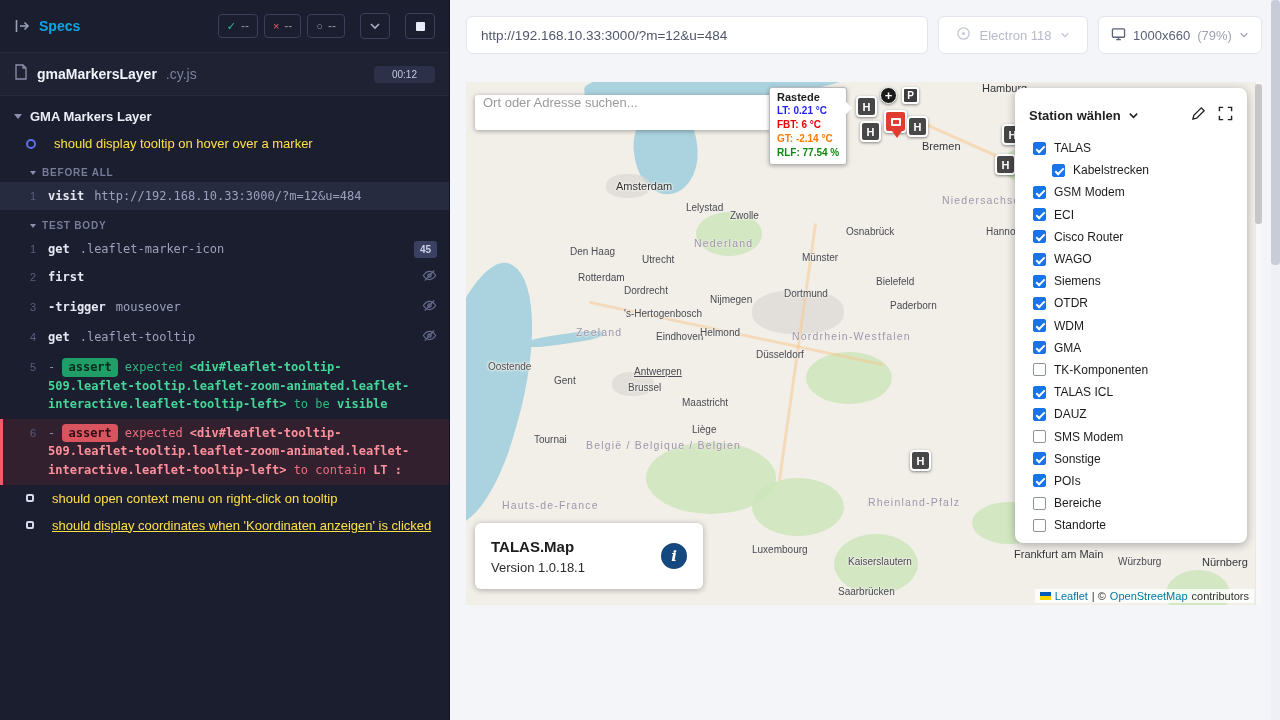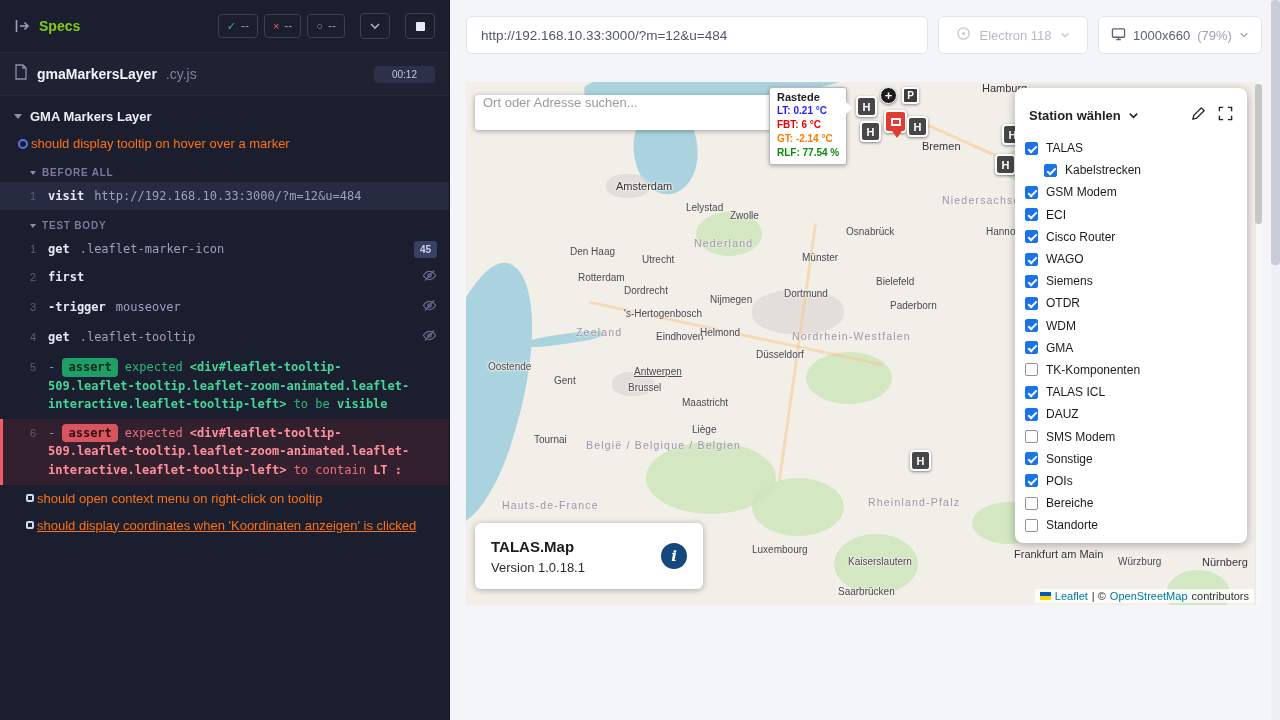--- a/index.html
+++ b/index.html
@@ -3,38 +3,38 @@
 <meta charset="utf-8">
 <style>
   * { margin:0; padding:0; box-sizing:border-box; }
   html,body { width:1280px; height:720px; overflow:hidden; font-family:"Liberation Sans",sans-serif; background:#f4f5f9; }
   #root { position:relative; width:1280px; height:720px; display:flex; }
 
   
   #reporter { width:450px; height:720px; background:#1b1e2e; color:#d8dbea; flex:none; position:relative; overflow:hidden; border-right:1px solid #12141f; }
   .rep-header { display:flex; align-items:center; padding:13px 14px; gap:9px; }
   .icon-btn svg, .specs-icon svg { display:block; }
-  .specs-title { color:#84cc16; font-size:14px; font-weight:bold; }
+  .specs-title { color:#0ea5e9; font-size:14px; font-weight:bold; }
   .stats { margin-left:auto; display:flex; gap:6px; }
   .stat { display:flex; align-items:center; gap:5px; border:1px solid #3a4059; border-radius:4px; padding:4px 8px; font-size:12px; color:#8d93ad; }
   .stat .ic { font-size:11px; }
   .ic-pass { color:#2fbf84; } .ic-fail { color:#f25c68; } .ic-pend { color:#8d93ad; }
   .hdr-btn { border:1px solid #3a4059; border-radius:4px; width:30px; height:26px; display:flex; align-items:center; justify-content:center; margin-left:6px; color:#aab0c8; background:transparent; }
   .stop-sq { width:9px; height:9px; background:#e8eaf5; border-radius:1px; }
 
   .spec-row { display:flex; align-items:center; gap:9px; padding:11px 14px; border-top:1px solid #262a3e; border-bottom:1px solid #262a3e; background:#1e2233; }
   .spec-name { font-weight:bold; color:#f2f4fb; font-size:14px; }
   .spec-ext { color:#7c829e; font-size:14px; }
   .spec-time { margin-left:auto; background:#2c3048; color:#c6cadf; font-size:10px; padding:3px 18px; border-radius:4px; }
 
   .suite-row { padding:13px 14px 6px; display:flex; gap:8px; align-items:center; font-size:13px; font-weight:bold; color:#eceef8; }
   .caret { width:0; height:0; border-left:4px solid transparent; border-right:4px solid transparent; border-top:5px solid #8a90ab; flex:none; }
   .caret.sm { border-left-width:3px; border-right-width:3px; border-top-width:4px; }
 
-  .test-row { padding:6px 14px 6px 18px; display:flex; gap:3px; align-items:center; font-size:13px; color:#f97316; }
+  .test-row { padding:6px 14px 6px 26px; display:flex; gap:18px; align-items:center; font-size:13px; color:#fde047; }
   .run-circle { width:10px; height:10px; border:2px solid #5873e8; border-radius:50%; flex:none; }
   .pend-sq { width:8px; height:8px; border:2px solid #d4d8ec; border-radius:2px; flex:none; }
 
   .section-head { padding:10px 14px 4px 30px; display:flex; gap:6px; align-items:center; font-size:10px; letter-spacing:.8px; color:#767c99; font-weight:bold; }
 
   .cmd-row { position:relative; display:flex; align-items:flex-start; padding:5px 12px 5px 14px; font-family:"DejaVu Sans Mono",monospace; font-size:12px; line-height:1.5; color:#9ba1bd; }
   .cmd-row.active { background:#262b40; }
   .cmd-num { width:22px; flex:none; color:#595f80; font-size:11px; text-align:right; margin-right:12px; padding-top:1px; font-family:"Liberation Sans",sans-serif; }
   .cmd-line { flex:1; display:flex; align-items:baseline; min-width:0; }
   .cmd-method { color:#e6e8f4; font-weight:bold; margin-right:10px; white-space:pre; }
@@ -94,21 +94,21 @@
              box-shadow:0 1px 4px rgba(0,0,0,.3); padding:3px 7px 4px; z-index:8; }
   .tooltip::after { content:""; position:absolute; right:-6px; top:14px; width:0; height:0; border-top:6px solid transparent; border-bottom:6px solid transparent; border-left:6px solid #fff; }
   .tt-title { font-size:11px; font-weight:bold; color:#1c1c1c; margin-bottom:1px; white-space:nowrap; }
   .tt-line { font-size:10px; font-weight:bold; line-height:1.4; white-space:nowrap; }
 
   .station-panel { position:absolute; left:549px; top:6px; width:232px; height:455px; background:#fff; border-radius:8px;
                    box-shadow:0 2px 10px rgba(0,0,0,.3); padding:10px 0 8px; z-index:10; }
   .panel-head { display:flex; align-items:center; padding:8px 14px 12px; gap:7px; }
   .panel-title { font-size:13px; color:#222; font-weight:bold; }
   .panel-icons { margin-left:auto; display:flex; gap:12px; align-items:center; color:#222; }
-  .station-list { padding-left:10px; }
+  .station-list { padding-left:18px; }
   .station-item { display:flex; align-items:center; gap:8px; height:22.2px; font-size:12px; color:#1b1b1b; }
   .station-item.indent { margin-left:19px; }
   .cb { width:13px; height:13px; border:1px solid #8d9298; border-radius:2px; background:#fff; position:relative; flex:none; }
   .cb.checked { background:#1a73e8; border-color:#1a73e8; }
   .cb.checked::after { content:""; position:absolute; left:4px; top:1px; width:3px; height:7px; border:solid #fff; border-width:0 2px 2px 0; transform:rotate(45deg); }
 
   .version-card { position:absolute; left:9px; top:441px; width:228px; height:66px; background:#fff; border-radius:6px;
                   box-shadow:0 1px 6px rgba(0,0,0,.3); padding:11px 16px; display:flex; align-items:center; z-index:9; }
   .vc-title { font-size:15px; font-weight:bold; color:#1d1d1d; }
   .vc-version { font-size:13px; color:#2c2c2c; margin-top:5px; }

